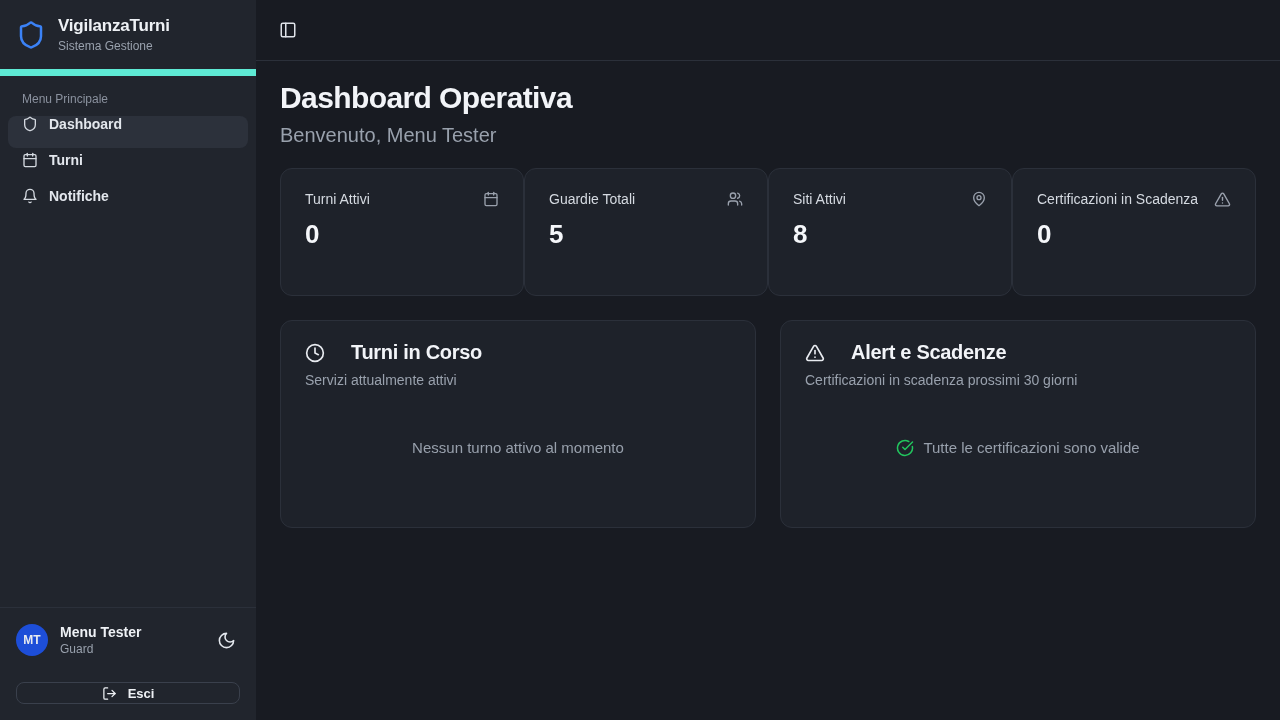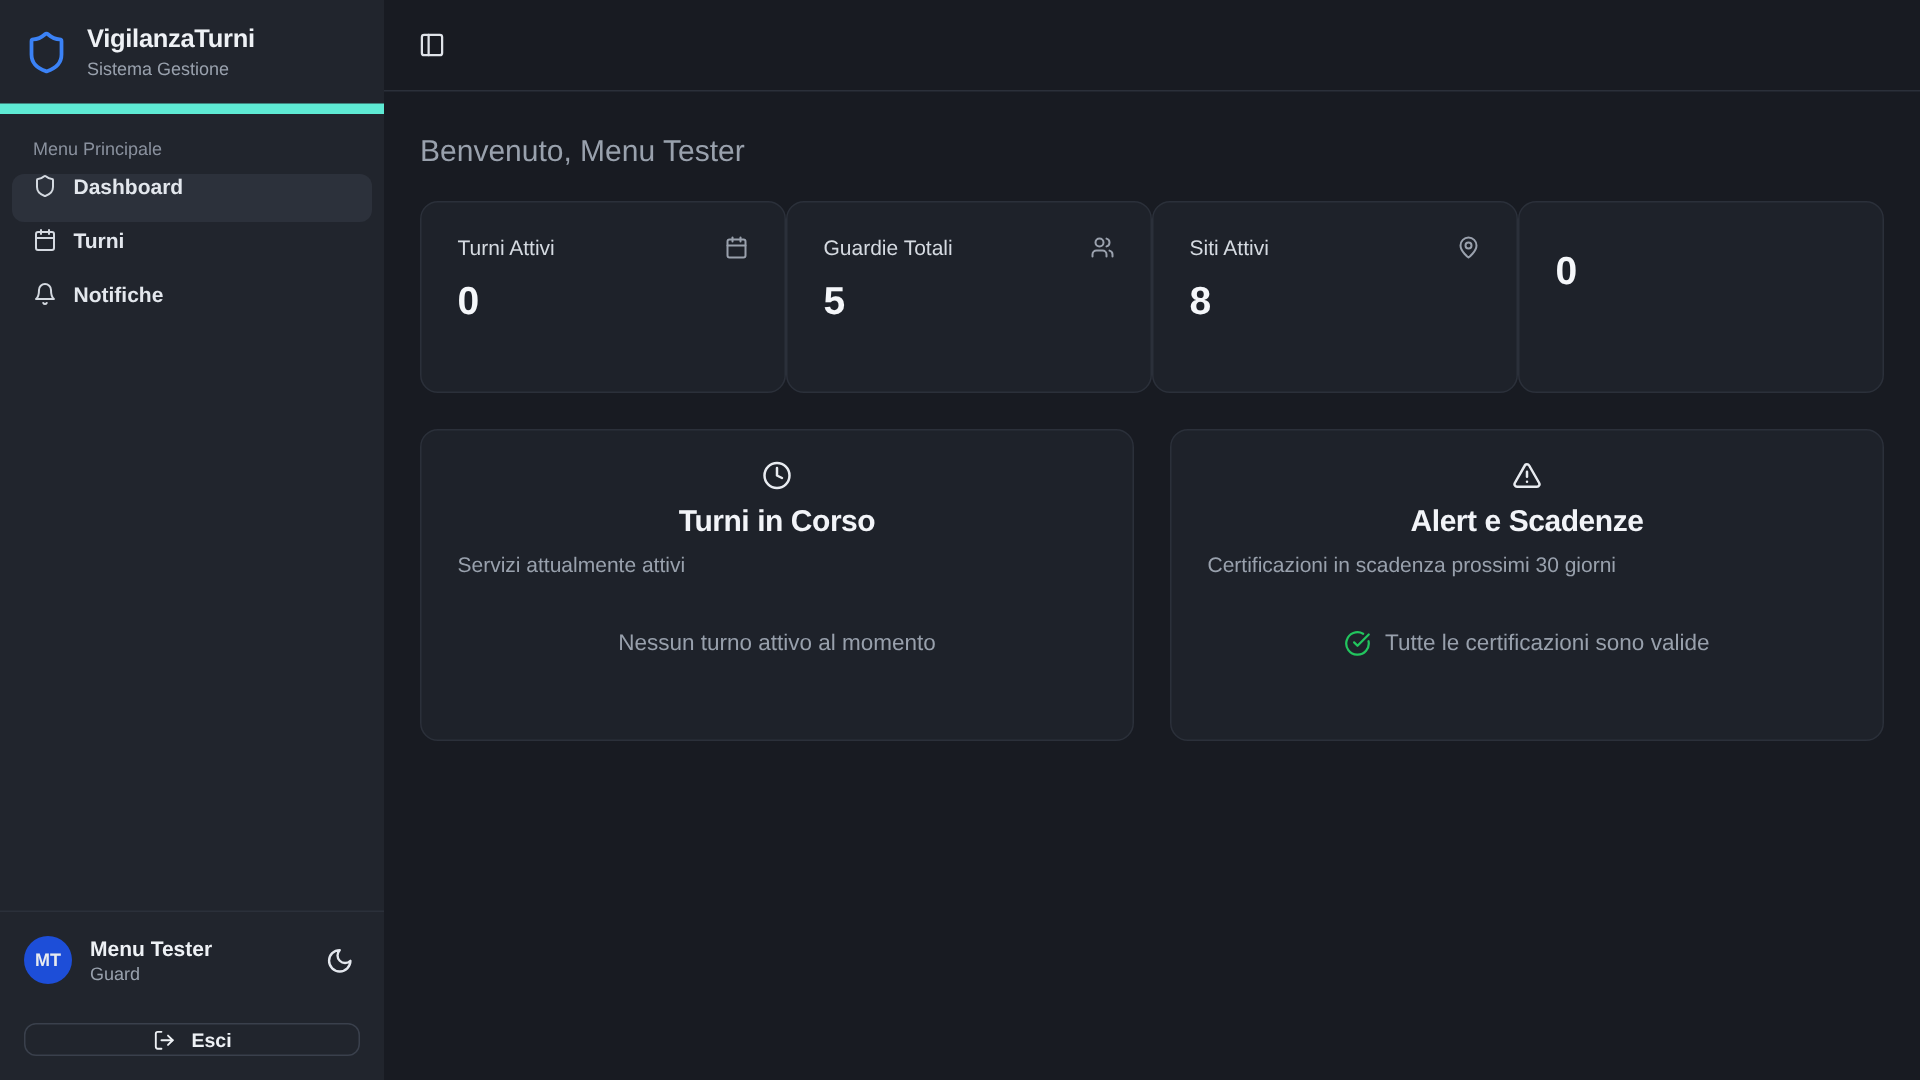--- a/index.html
+++ b/index.html
@@ -97,22 +97,22 @@
   .panels {
     display:grid; grid-template-columns:1fr 1fr;
     gap:24px; margin-top:24px;
   }
   .panel {
     height:208px; padding:20px 24px;
     background:#1e222a; border:1px solid #2b303a; border-radius:12px;
     display:flex; flex-direction:column;
   }
   .panel-title-row {
-    display:flex; align-items:center; gap:10px;
-    font-size:20px; font-weight:700; color:#f2f4f8; letter-spacing:-0.3px;flex-direction:column;
+    display:flex; align-items:center; gap:26px;
+    font-size:20px; font-weight:700; color:#f2f4f8; letter-spacing:-0.3px;
   }
   .panel-title-row svg { color:#e8ebf0; }
   .panel-sub { font-size:14px; color:#99a1ad; margin-top:8px; }
   .panel-empty {
     flex:1; display:flex; align-items:center; justify-content:center; gap:9px;
     font-size:15px; color:#98a0ac;
   }
   .success-icon { color:#22c55e; }
 </style>
 </head>
@@ -202,20 +202,21 @@
       <span>
         <svg width="18" height="18" viewBox="0 0 24 24" fill="none" stroke="currentColor" stroke-width="2" stroke-linecap="round" stroke-linejoin="round">
           <rect x="3" y="3" width="18" height="18" rx="2"></rect>
             <line x1="9" y1="3" x2="9" y2="21"></line>
         </svg>
       </span>
     </button>
   </div>
 
   <div class="content">
+    <h1 class="page-title">Dashboard Operativa</h1>
     <div class="page-sub">Benvenuto, Menu Tester</div>
 
     <div class="stats">
 
       <div class="stat-card">
         <div class="stat-head">
           <span class="stat-label">Turni Attivi</span>
           <span class="stat-icon">
             <svg width="16" height="16" viewBox="0 0 24 24" fill="none" stroke="currentColor" stroke-width="2" stroke-linecap="round" stroke-linejoin="round">
               <path d="M8 2v4"></path>
@@ -250,20 +251,30 @@
             <svg width="16" height="16" viewBox="0 0 24 24" fill="none" stroke="currentColor" stroke-width="2" stroke-linecap="round" stroke-linejoin="round">
               <path d="M20 10c0 6-8 12-8 12s-8-6-8-12a8 8 0 0 1 16 0z"></path>
                 <circle cx="12" cy="10" r="3"></circle>
             </svg>
           </span>
         </div>
         <div class="stat-value">8</div>
       </div>
 
       <div class="stat-card">
+        <div class="stat-head">
+          <span class="stat-label">Certificazioni in Scadenza</span>
+          <span class="stat-icon">
+            <svg width="17" height="17" viewBox="0 0 24 24" fill="none" stroke="currentColor" stroke-width="2" stroke-linecap="round" stroke-linejoin="round">
+              <path d="M21.73 18l-8-14a2 2 0 0 0-3.46 0l-8 14A2 2 0 0 0 4 21h16a2 2 0 0 0 1.73-3z"></path>
+                <line x1="12" y1="9" x2="12" y2="13"></line>
+                <line x1="12" y1="17" x2="12.01" y2="17"></line>
+            </svg>
+          </span>
+        </div>
         <div class="stat-value">0</div>
       </div>
     </div>
 
     <div class="panels">
 
       <div class="panel">
         <div class="panel-title-row">
           <span>
             <svg width="20" height="20" viewBox="0 0 24 24" fill="none" stroke="currentColor" stroke-width="2" stroke-linecap="round" stroke-linejoin="round">

